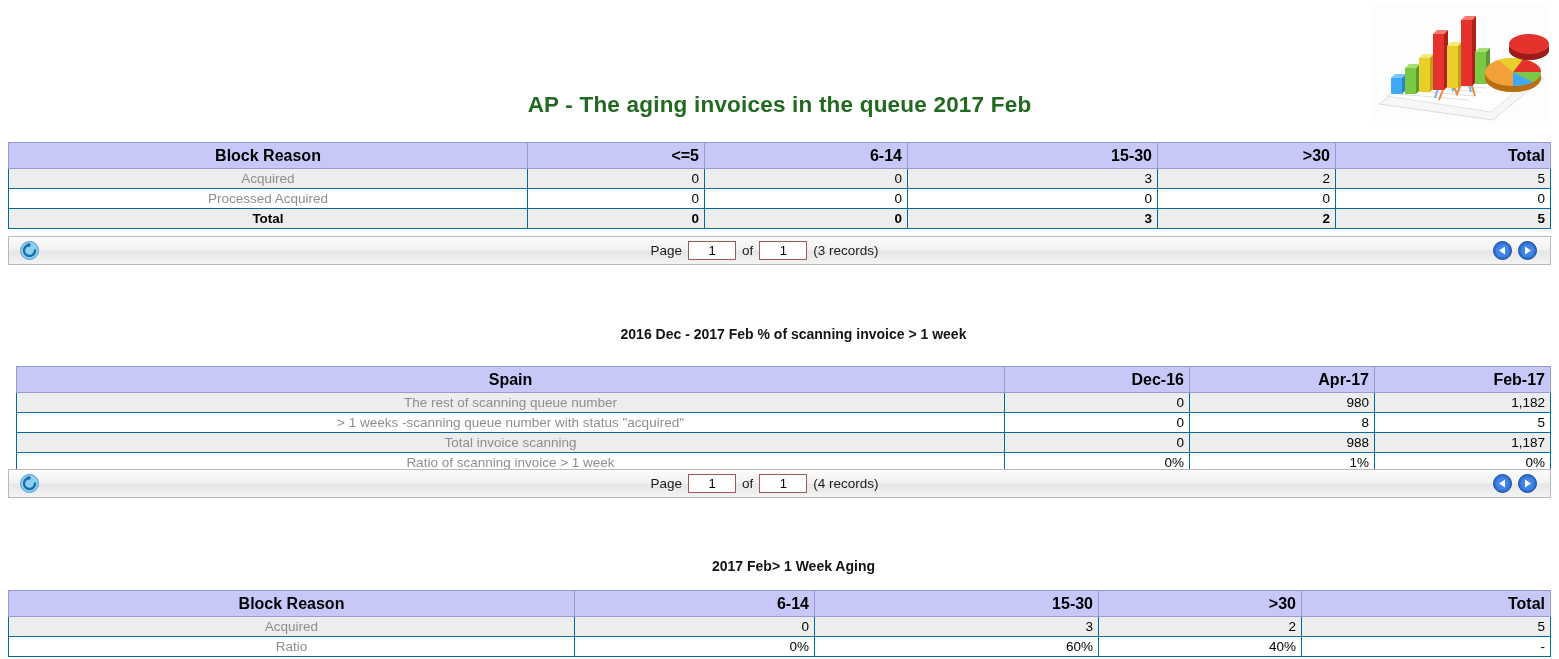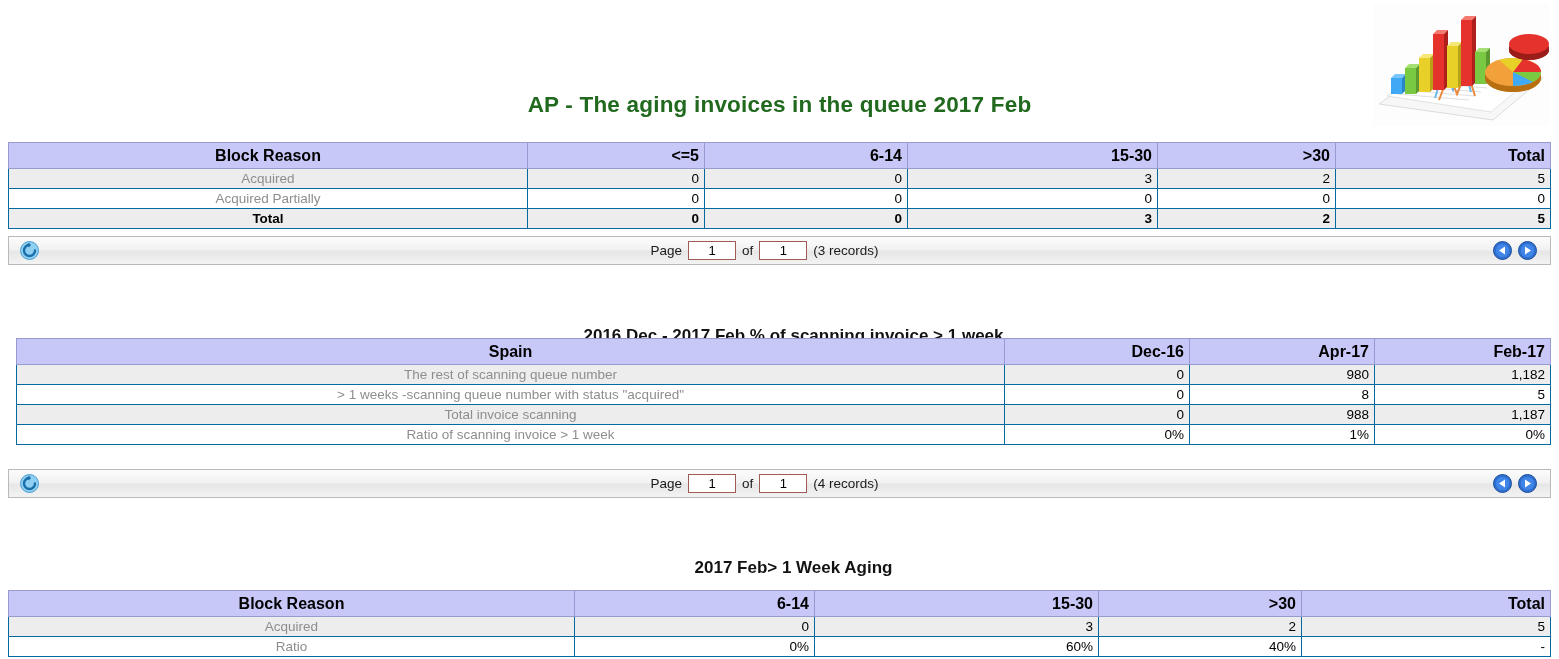--- a/index.html
+++ b/index.html
@@ -26,21 +26,21 @@
     position: absolute; left: 0; top: 92px; width: 1559px;
     text-align: center;
     font-size: 22.5px; font-weight: bold;
     color: #21691f;
     letter-spacing: .2px;
   }
 
   
   .section-title {
     text-align: center;
-    font-size: 17px; font-weight: bold;
+    font-size: 14px; font-weight: bold;
     color: #131313;
     padding-left: 28px;
   }
 
   
   .grid-wrap { position: absolute; left: 8px; width: 1543px; }
   table.grid {
     width: 100%;
     border-collapse: collapse;
     table-layout: fixed;
@@ -187,21 +187,21 @@
       <tbody>
         <tr class="odd">
           <td class="rowlabel">Acquired</td>
           <td class="num val">0</td>
           <td class="num val">0</td>
           <td class="num val">3</td>
           <td class="num val">2</td>
           <td class="num val">5</td>
         </tr>
         <tr class="even">
-          <td class="rowlabel">Acquired Partially</td>
+          <td class="rowlabel">Processed Acquired</td>
           <td class="num val">0</td>
           <td class="num val">0</td>
           <td class="num val">0</td>
           <td class="num val">0</td>
           <td class="num val">0</td>
         </tr>
         <tr class="odd">
           <td class="rowlabel-total">Total</td>
           <td class="num val-total">0</td>
           <td class="num val-total">0</td>
@@ -243,21 +243,21 @@
           <circle cx="9.5" cy="9.5" r="9" fill="#2f6fd0" stroke="#1c4e9c" stroke-width="1"></circle>
           <circle cx="9.5" cy="9.5" r="6.6" fill="#3f86e8"></circle>
           <polygon points="7,5.5 7,13.5 13,9.5" fill="#ffffff"></polygon>
         </svg>
       </span>
     </div>
   </div>
 
   <div class="section-title" style="position:absolute; left:0; top:326px; width:1559px;">2016 Dec - 2017 Feb % of scanning invoice &gt; 1 week</div>
 
-  <div class="grid-wrap" style="top:338px;padding-left:8px;">
+  <div class="grid-wrap" style="top:366px;padding-left:8px;">
     <table class="grid">
       <colgroup>
         <col style="width:988px">
           <col style="width:185px">
           <col style="width:185px">
           <col>
       </colgroup>
       <thead>
         <tr>
           <th class="label-col">Spain</th>

